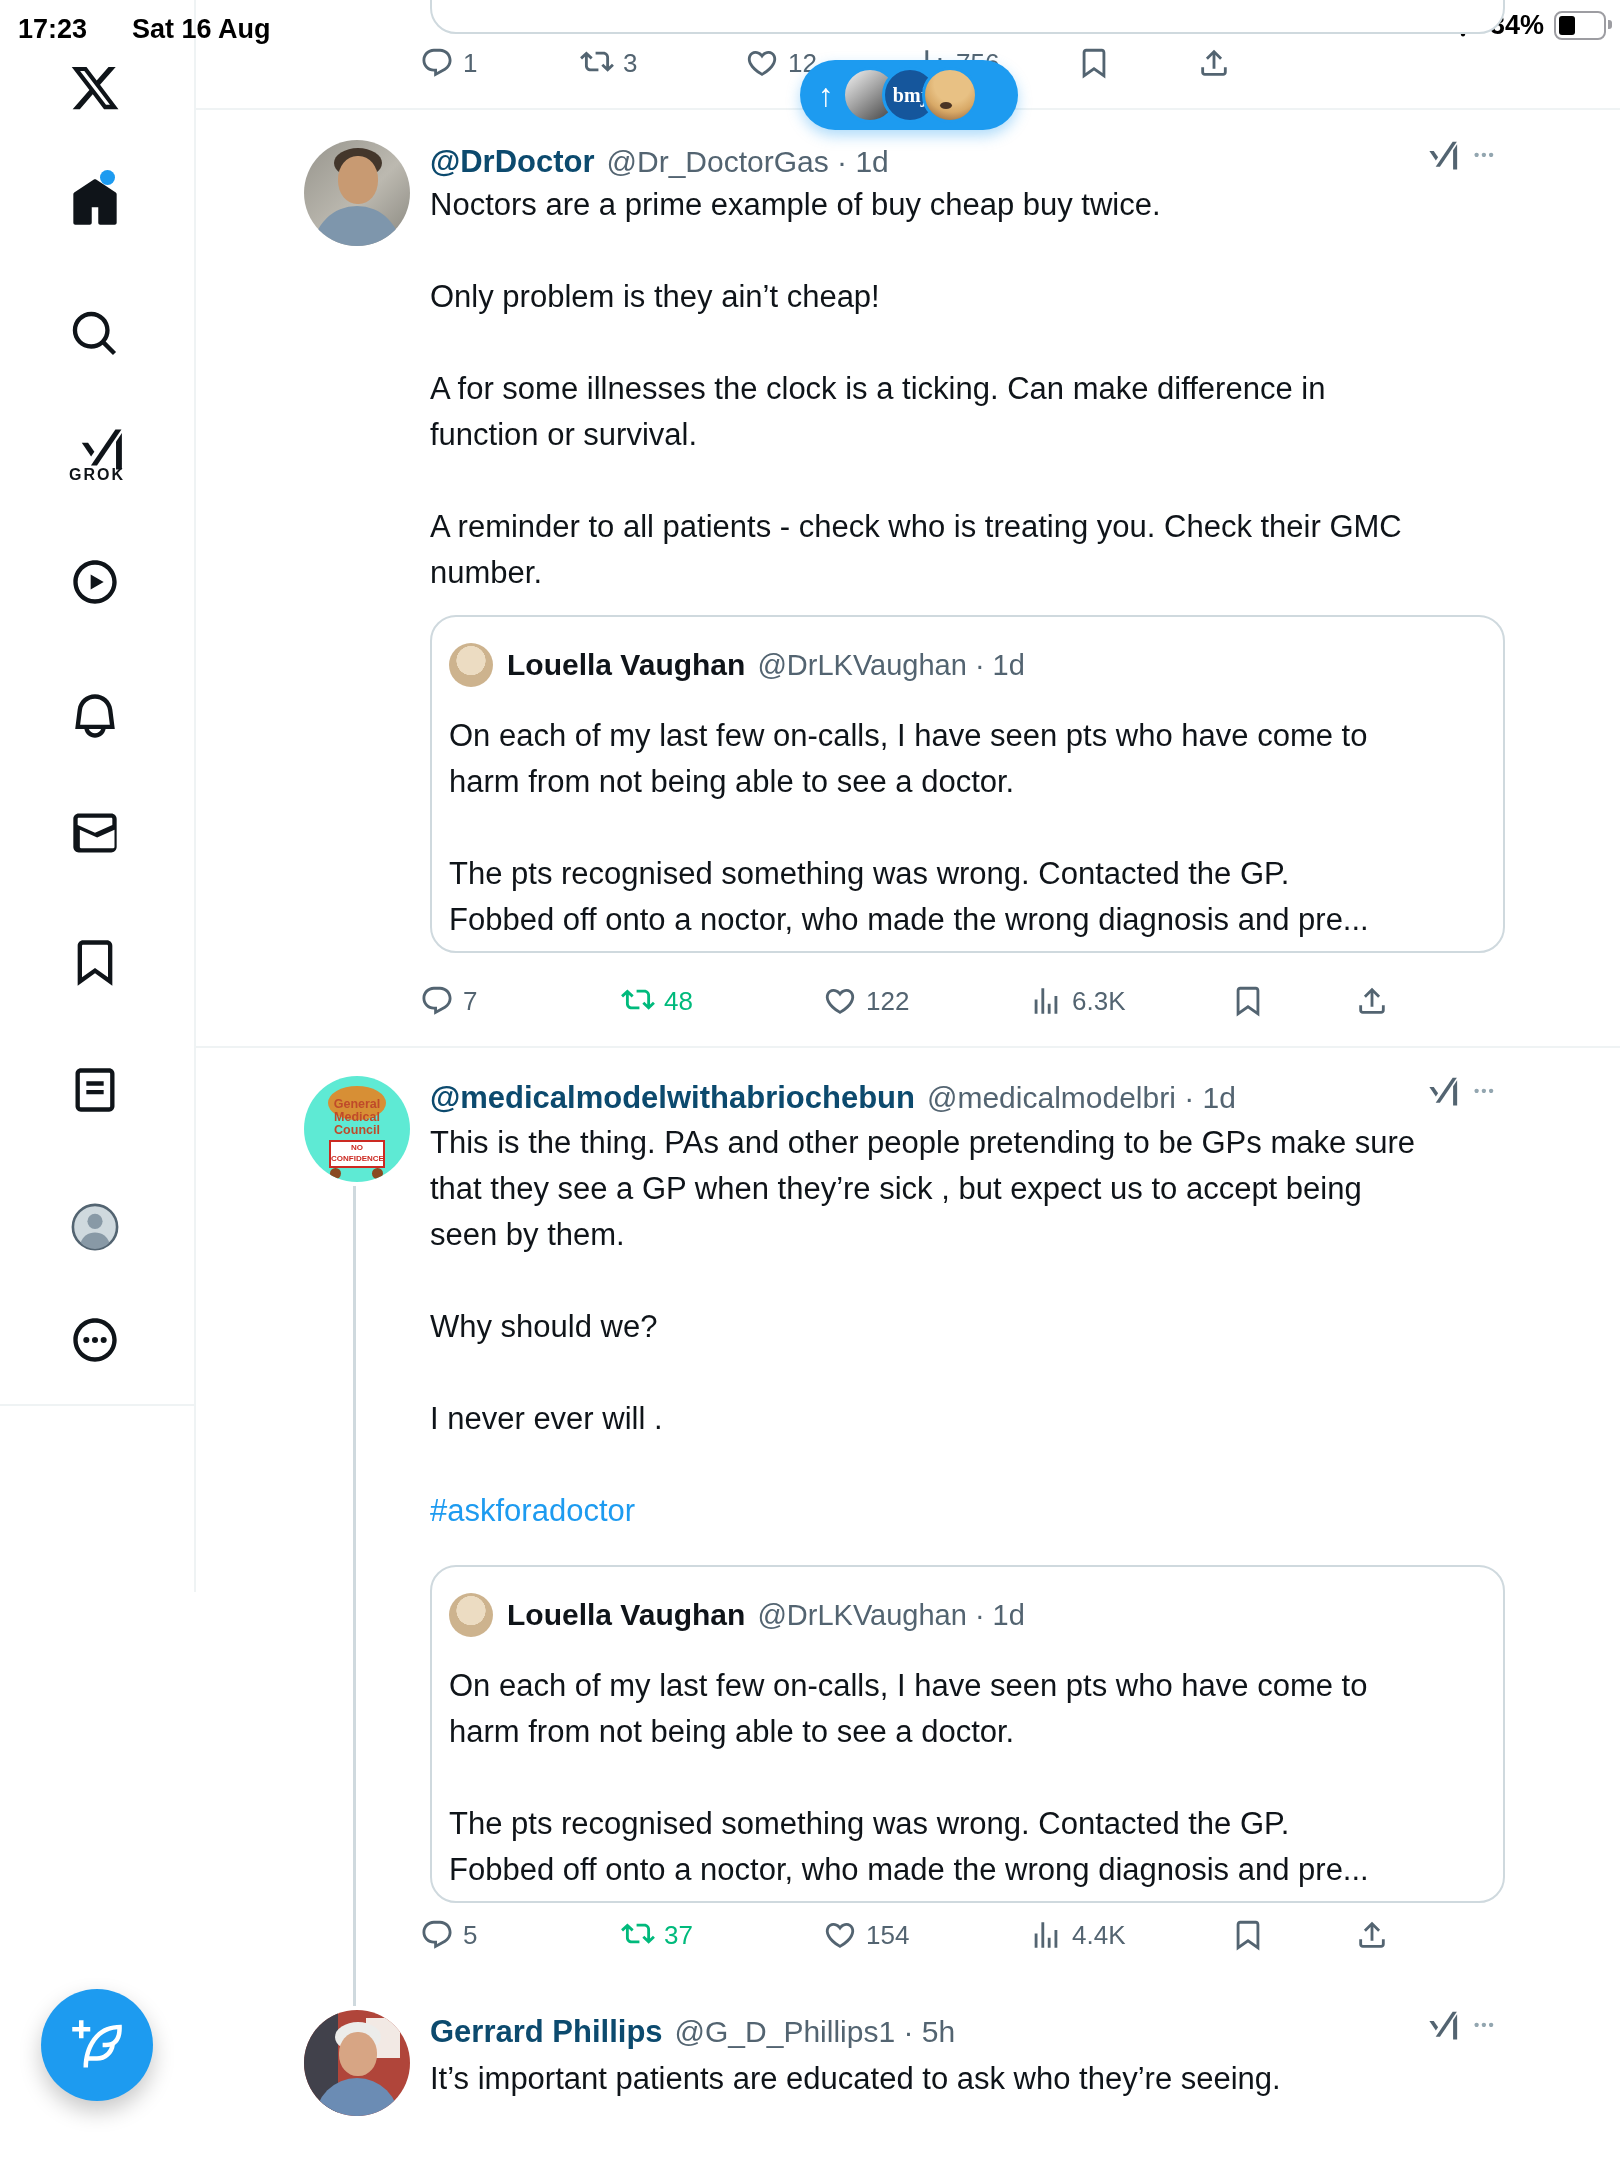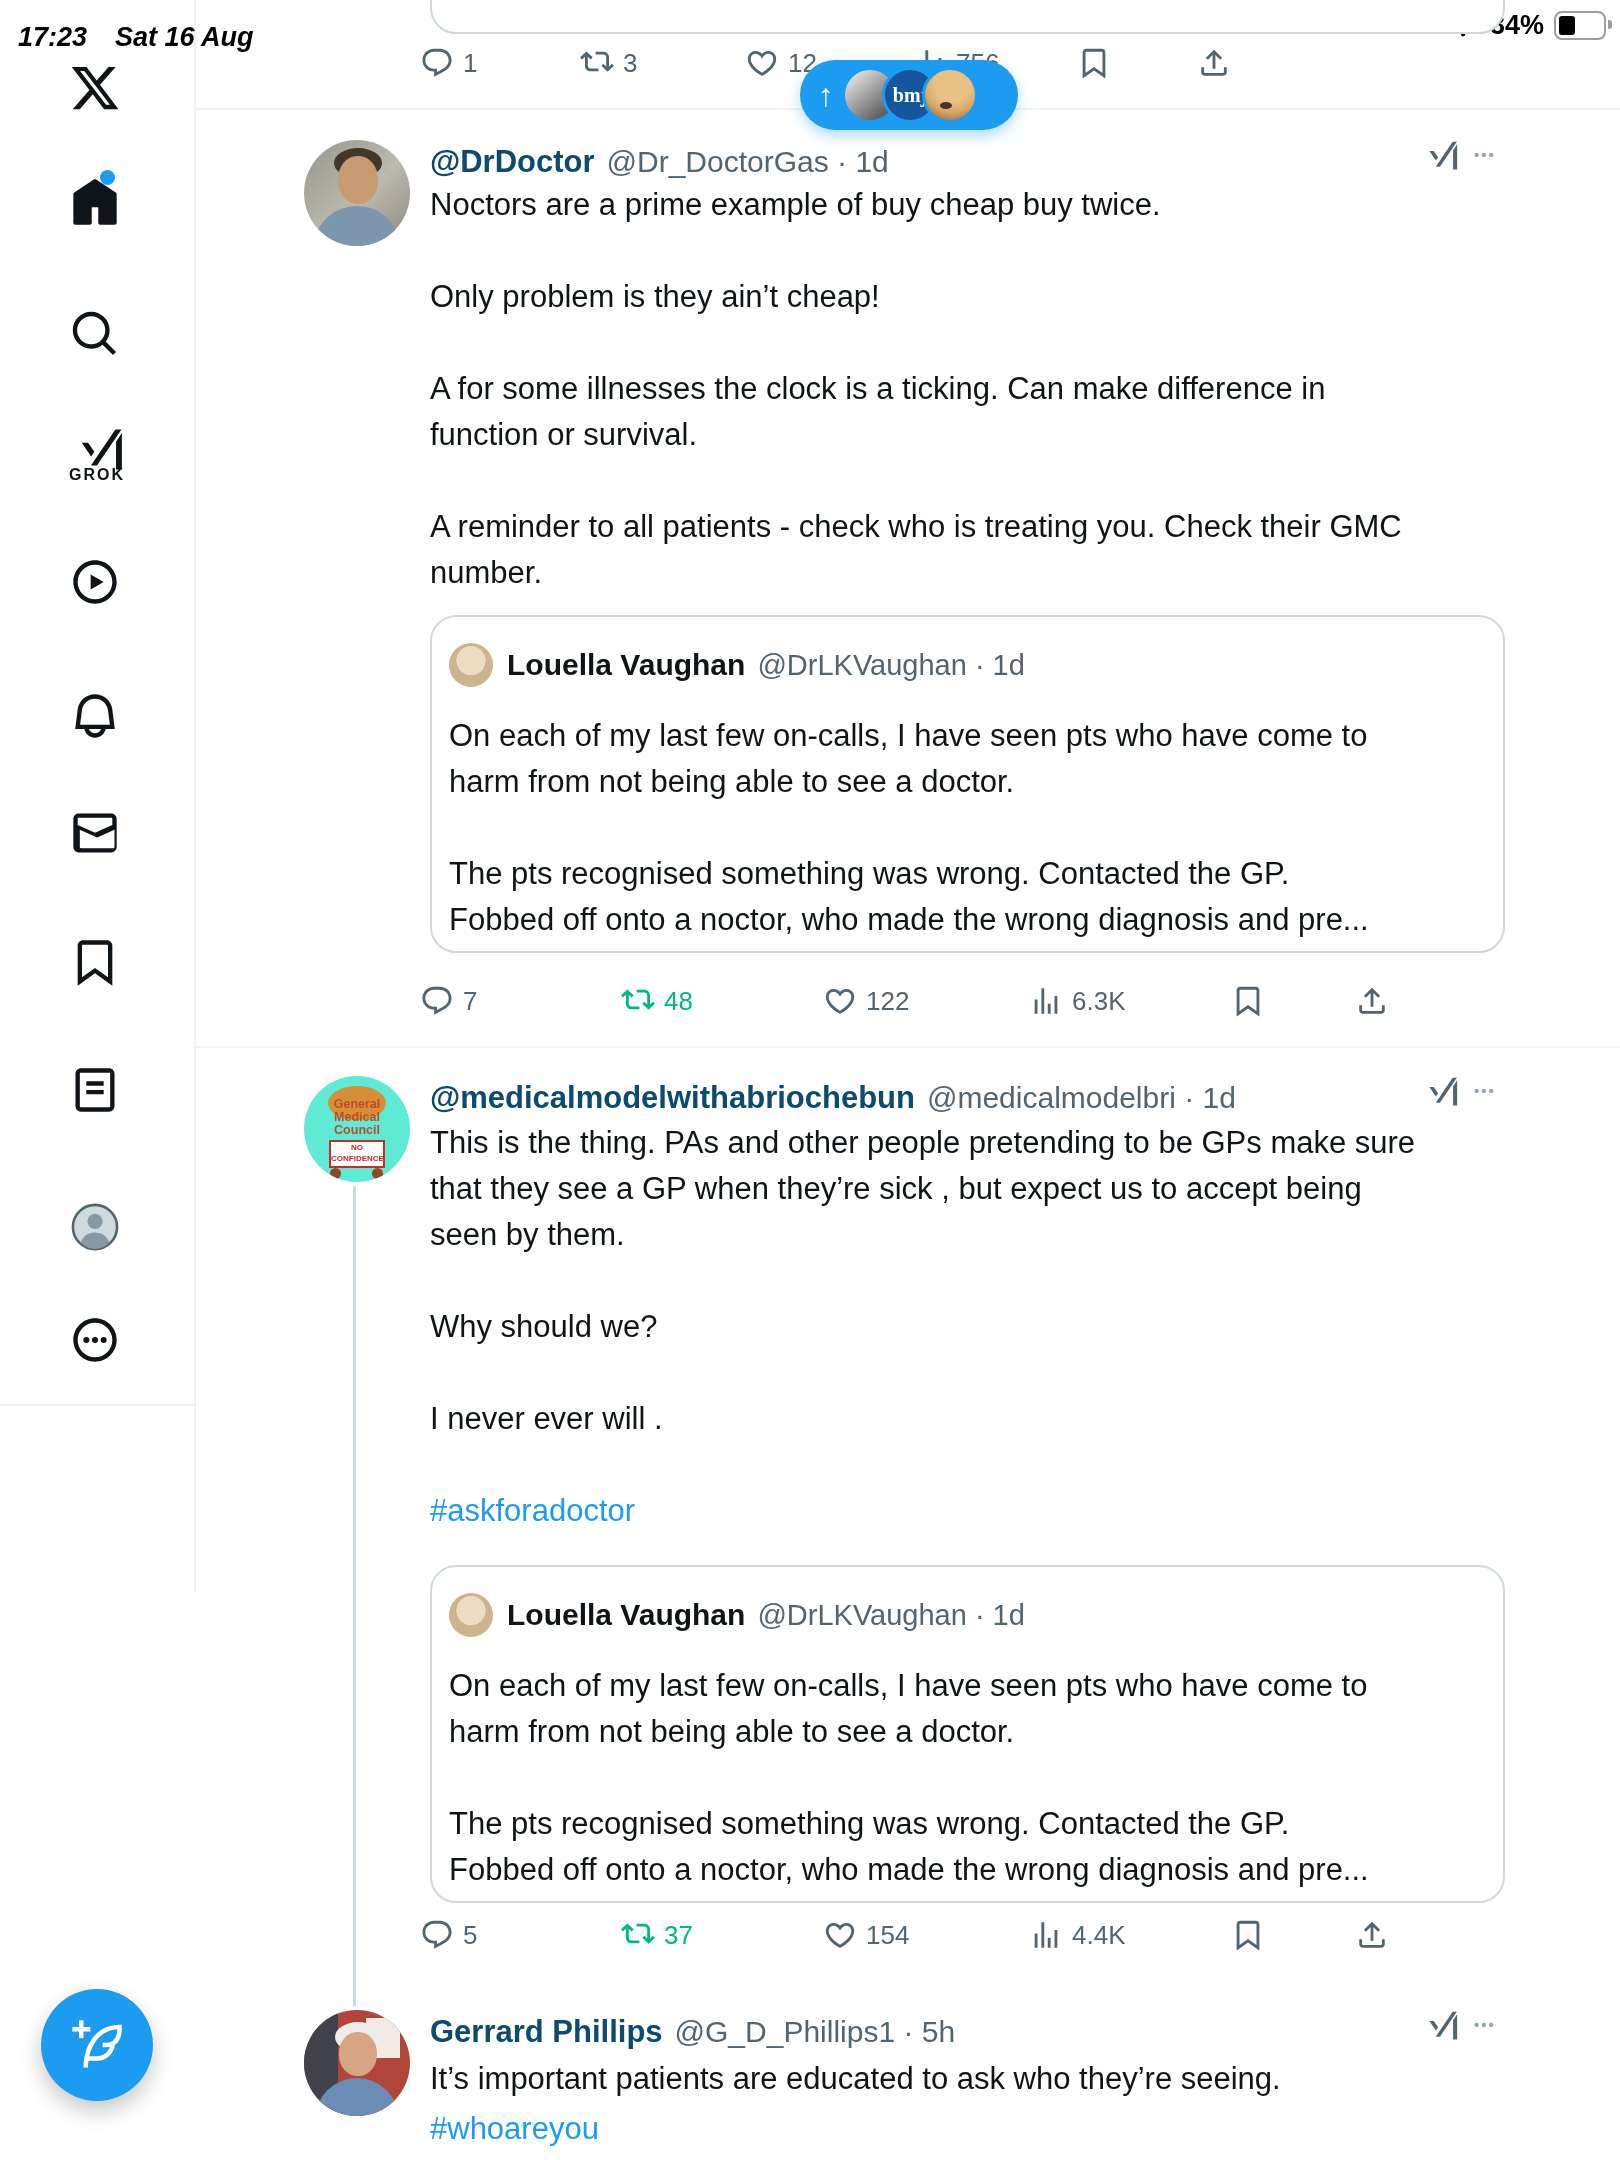--- a/index.html
+++ b/index.html
@@ -2,21 +2,21 @@
 <html><head>
 <meta charset="utf-8">
 <style>
   html,body{margin:0;padding:0;}
   body{
     position:relative;width:1620px;height:2160px;background:#fff;
     font-family:"Liberation Sans",sans-serif;color:#0f1419;overflow:hidden;
   }
   
   .statusbar{position:absolute;top:6px;left:0;width:1620px;height:40px;font-size:27px;font-weight:600;color:#000;}
-  .sb-left{position:absolute;left:18px;top:16px;display:flex;gap:28px;font-style:italic;}
+  .sb-left{position:absolute;left:18px;top:8px;display:flex;gap:45px;}
   .sb-right{position:absolute;right:14px;top:4px;display:flex;align-items:center;gap:10px;}
   .battery{position:relative;width:48px;height:25px;border:2.5px solid #9d9da2;border-radius:8px;}
   .battery .fill{position:absolute;left:3px;top:3px;bottom:3px;width:34%;background:#000;border-radius:3px;}
   .battery .nub{position:absolute;right:-8px;top:7px;width:4px;height:9px;background:#9d9da2;border-radius:0 3px 3px 0;}
   .grabber{position:absolute;top:13px;left:790px;display:flex;gap:7px;}
   .grabber i{width:9px;height:9px;border-radius:50%;background:#86868b;}
   
   .sidebar{position:absolute;left:0;top:0;width:194px;height:1592px;border-right:2px solid #eff3f4;background:#fff;}
   .side-ic{position:absolute;left:69px;width:52px;height:52px;color:#0f1419;}
   .side-ic svg{width:52px;height:52px;display:block;}
@@ -439,16 +439,13 @@
       <path d="M3.6 8.6h2.9l2.9 4.2-1.5 2.2L3.6 8.6z"></path>
       <path d="M19.4 21V8.2l2.7-4V21h-2.7z"></path>
     </svg>
 </div>
 <div class="more-dots" style="top:2016px;">•••</div>
 
 <div class="body" style="top:2056px;">
   <div class="para" style="margin:0;">
     <div class="ln">It’s important patients are educated to ask who they’re seeing.</div>
   </div>
-  <div class="para" style="margin-top:4px;">
-    <div class="ln link">#whoareyou</div>
-  </div>
 </div>
 
 </body></html>

